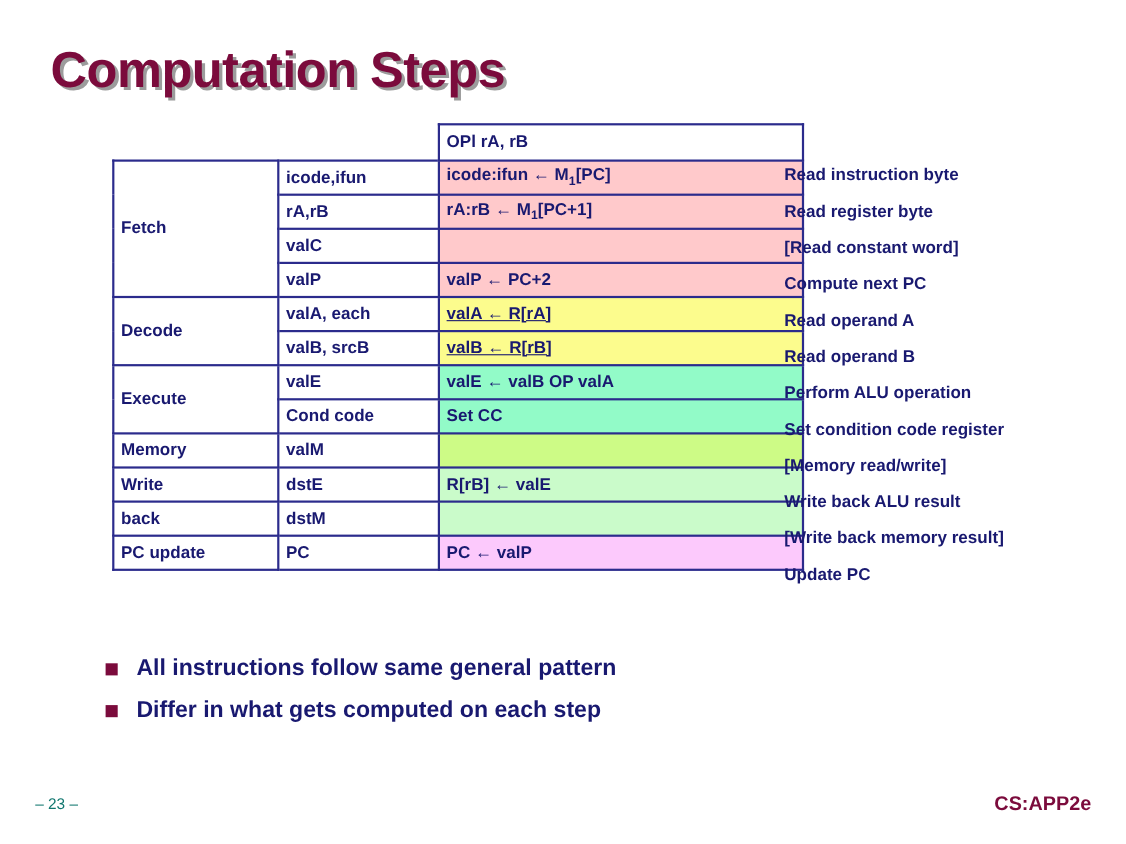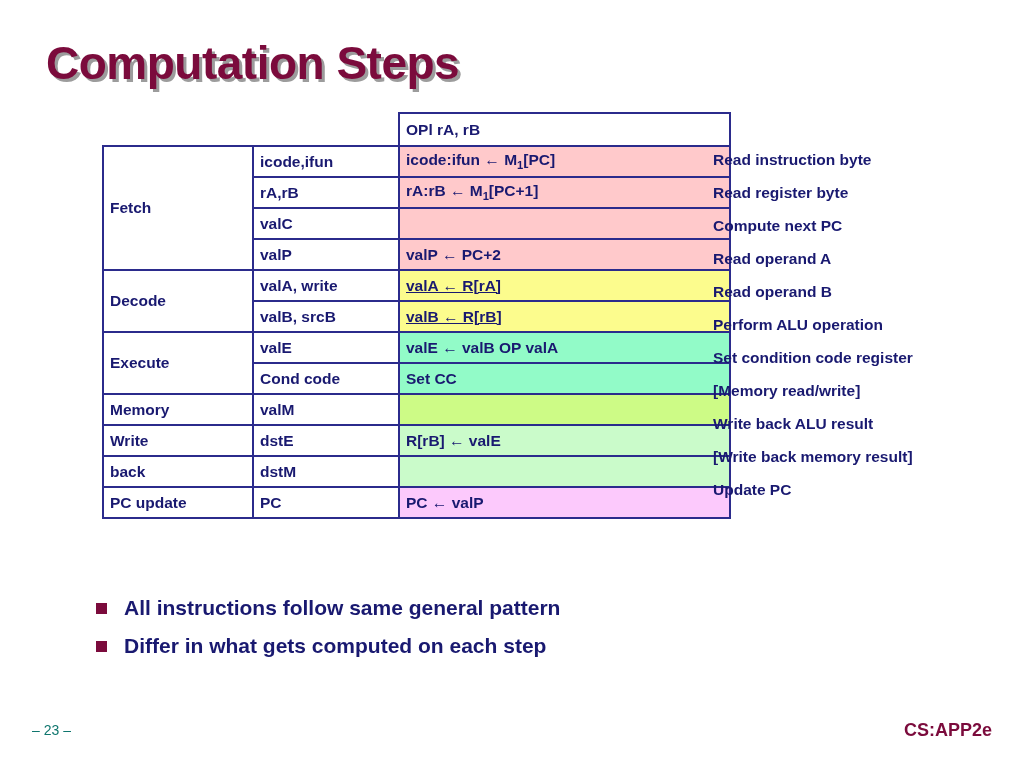--- a/index.html
+++ b/index.html
@@ -158,21 +158,21 @@
       <tr>
         <td class="col-field">valC</td>
         <td class="col-action band-fetch"></td>
       </tr>
       <tr>
         <td class="col-field">valP</td>
         <td class="col-action band-fetch">valP ← PC+2</td>
       </tr>
       <tr>
         <td class="stage-cell col-stage" rowspan="2">Decode</td>
-        <td class="col-field">valA, write</td>
+        <td class="col-field">valA, each</td>
         <td class="col-action band-decode">valA ← R[rA]</td>
       </tr>
       <tr>
         <td class="col-field">valB, srcB</td>
         <td class="col-action band-decode">valB ← R[rB]</td>
       </tr>
       <tr>
         <td class="stage-cell col-stage" rowspan="2">Execute</td>
         <td class="col-field">valE</td>
         <td class="col-action band-execute">valE ← valB OP valA</td>
@@ -202,20 +202,21 @@
         <td class="col-action band-pc">PC ← valP</td>
       </tr>
     </tbody>
 </table>
 
 <div id="annotations">
   <div class="anno-head"></div>
   <div id="annotation-list">
       <div class="anno-row">Read instruction byte</div>
       <div class="anno-row">Read register byte</div>
+      <div class="anno-row">[Read constant word]</div>
       <div class="anno-row">Compute next PC</div>
       <div class="anno-row">Read operand A</div>
       <div class="anno-row">Read operand B</div>
       <div class="anno-row">Perform ALU operation</div>
       <div class="anno-row">Set condition code register</div>
       <div class="anno-row">[Memory read/write]</div>
       <div class="anno-row">Write back ALU result</div>
       <div class="anno-row">[Write back memory result]</div>
       <div class="anno-row">Update PC</div>
     </div>

